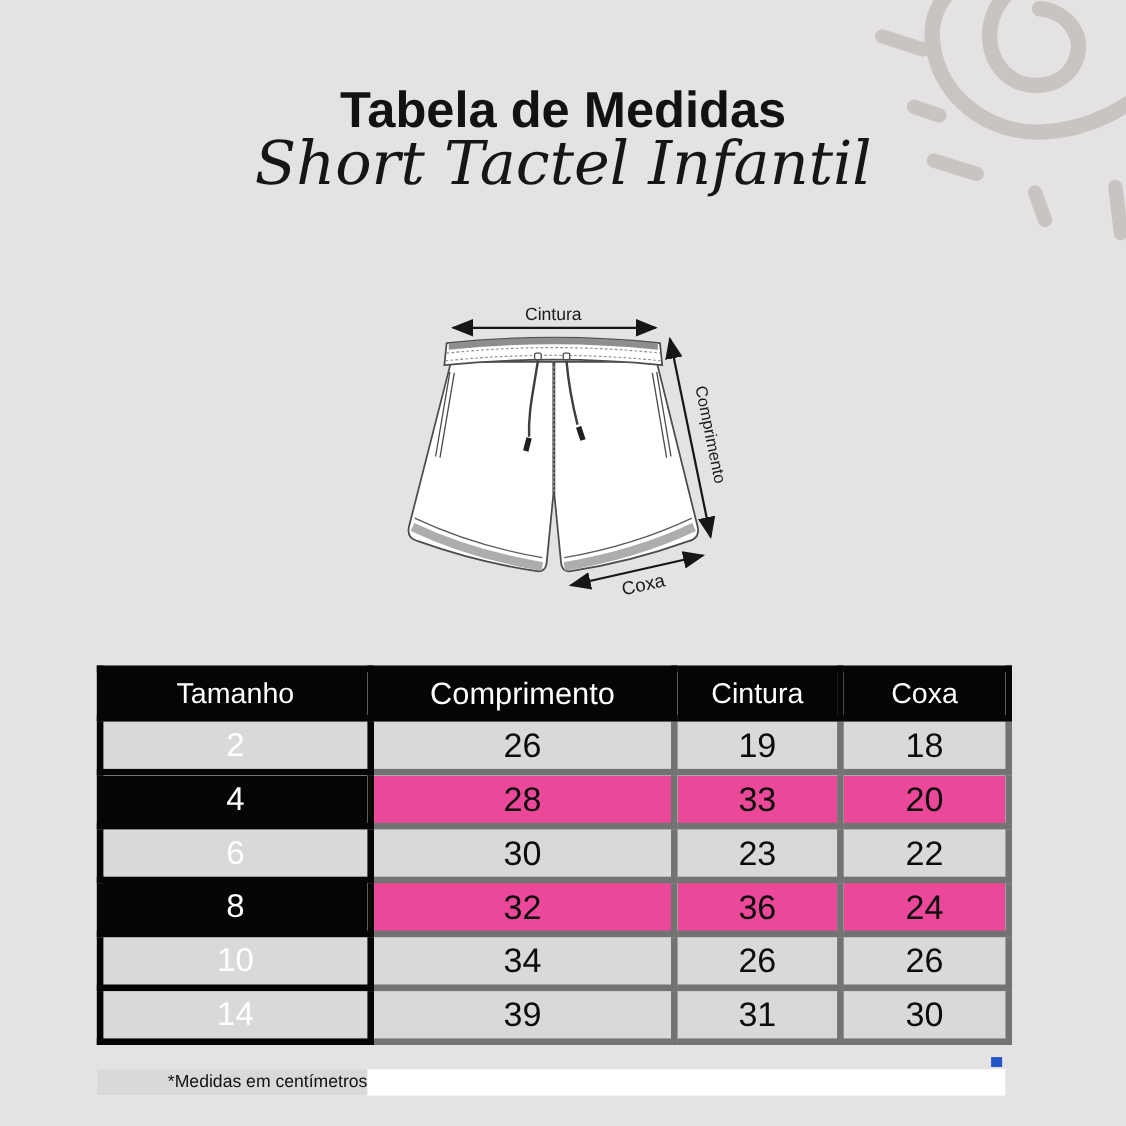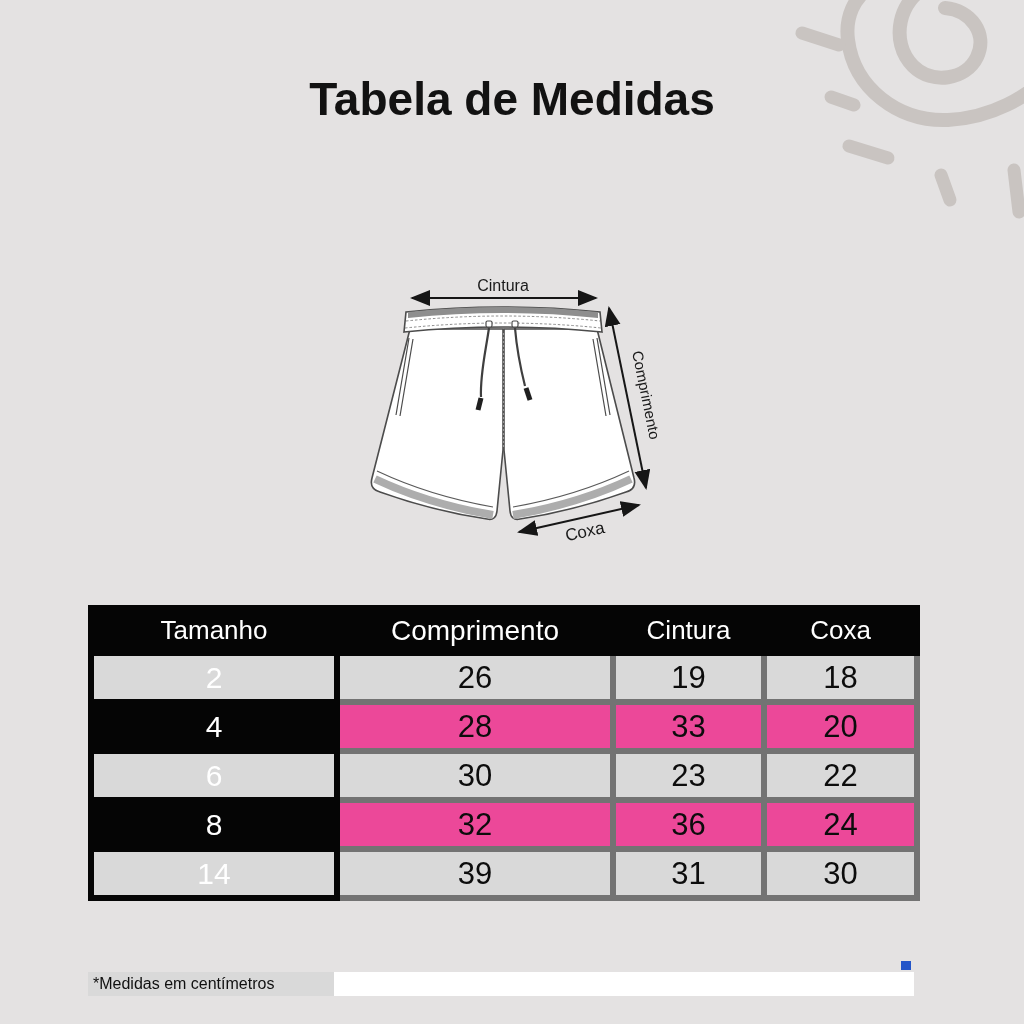--- a/index.html
+++ b/index.html
@@ -25,32 +25,33 @@
   .size-table th,.size-table td{border:6px solid #737373;text-align:center;padding:0;overflow:hidden;}
   .size-table thead th{background:#050505;color:#ffffff;height:39px;font-weight:400;font-size:26px;border-color:#050505;}
   .size-table thead th.big{font-size:28px;}
   .size-table td{height:43px;font-size:31px;color:#0c0c0c;background:#ec4899;}
   .size-table tr.shaded td{background:#d9d9d9;}
   .size-table td.size-col{background:#050505;color:#ffffff;border-color:#050505;font-size:30px;}
 
   .footnote-row{position:absolute;left:88px;top:972px;width:826px;height:24px;background:#ffffff;}
   .footnote-cell{
     width:246px;height:100%;background:#d9d9d9;box-sizing:border-box;
-    font-size:16px;line-height:24px;color:#101010;padding-left:5px;text-align:left;
+    font-size:16px;line-height:24px;color:#101010;padding-left:5px;text-align:right;
   }
   .fill-handle{position:absolute;left:901px;top:961px;width:10px;height:9px;background:#2355c8;}
 
   text{font-family:"Liberation Sans",sans-serif;fill:#1a1a1a;}
 </style>
 </head>
 <body>
 
 <div class="canvas">
 
   <div class="title">Tabela de Medidas</div>
+  <div class="subtitle">Short Tactel Infantil</div>
 
   <svg class="sun" width="290" height="250" viewBox="734 0 290 250">
     <g fill="none" stroke-width="14" stroke-linecap="round" stroke="#c9c4c1">
       <path d="M 903 8
                C 929 10, 946 34, 935 57
                C 924 80, 890 85, 871 66
                C 847 42, 857 -2, 887 -14
                C 843 -36, 800 -6, 806 40
                C 812 88, 856 122, 906 120
                C 948 118, 986 98, 1012 70"></path>
@@ -143,20 +144,26 @@
           <td>23</td>
           <td>22</td>
         </tr>
         <tr>
           <td class="size-col">8</td>
           <td>32</td>
           <td>36</td>
           <td>24</td>
         </tr>
         <tr class="shaded">
+          <td class="size-col">10</td>
+          <td>34</td>
+          <td>26</td>
+          <td>26</td>
+        </tr>
+        <tr class="shaded">
           <td class="size-col">14</td>
           <td>39</td>
           <td>31</td>
           <td>30</td>
         </tr>
       </tbody>
     </table>
   </div>
 
   <div class="footnote-row">

